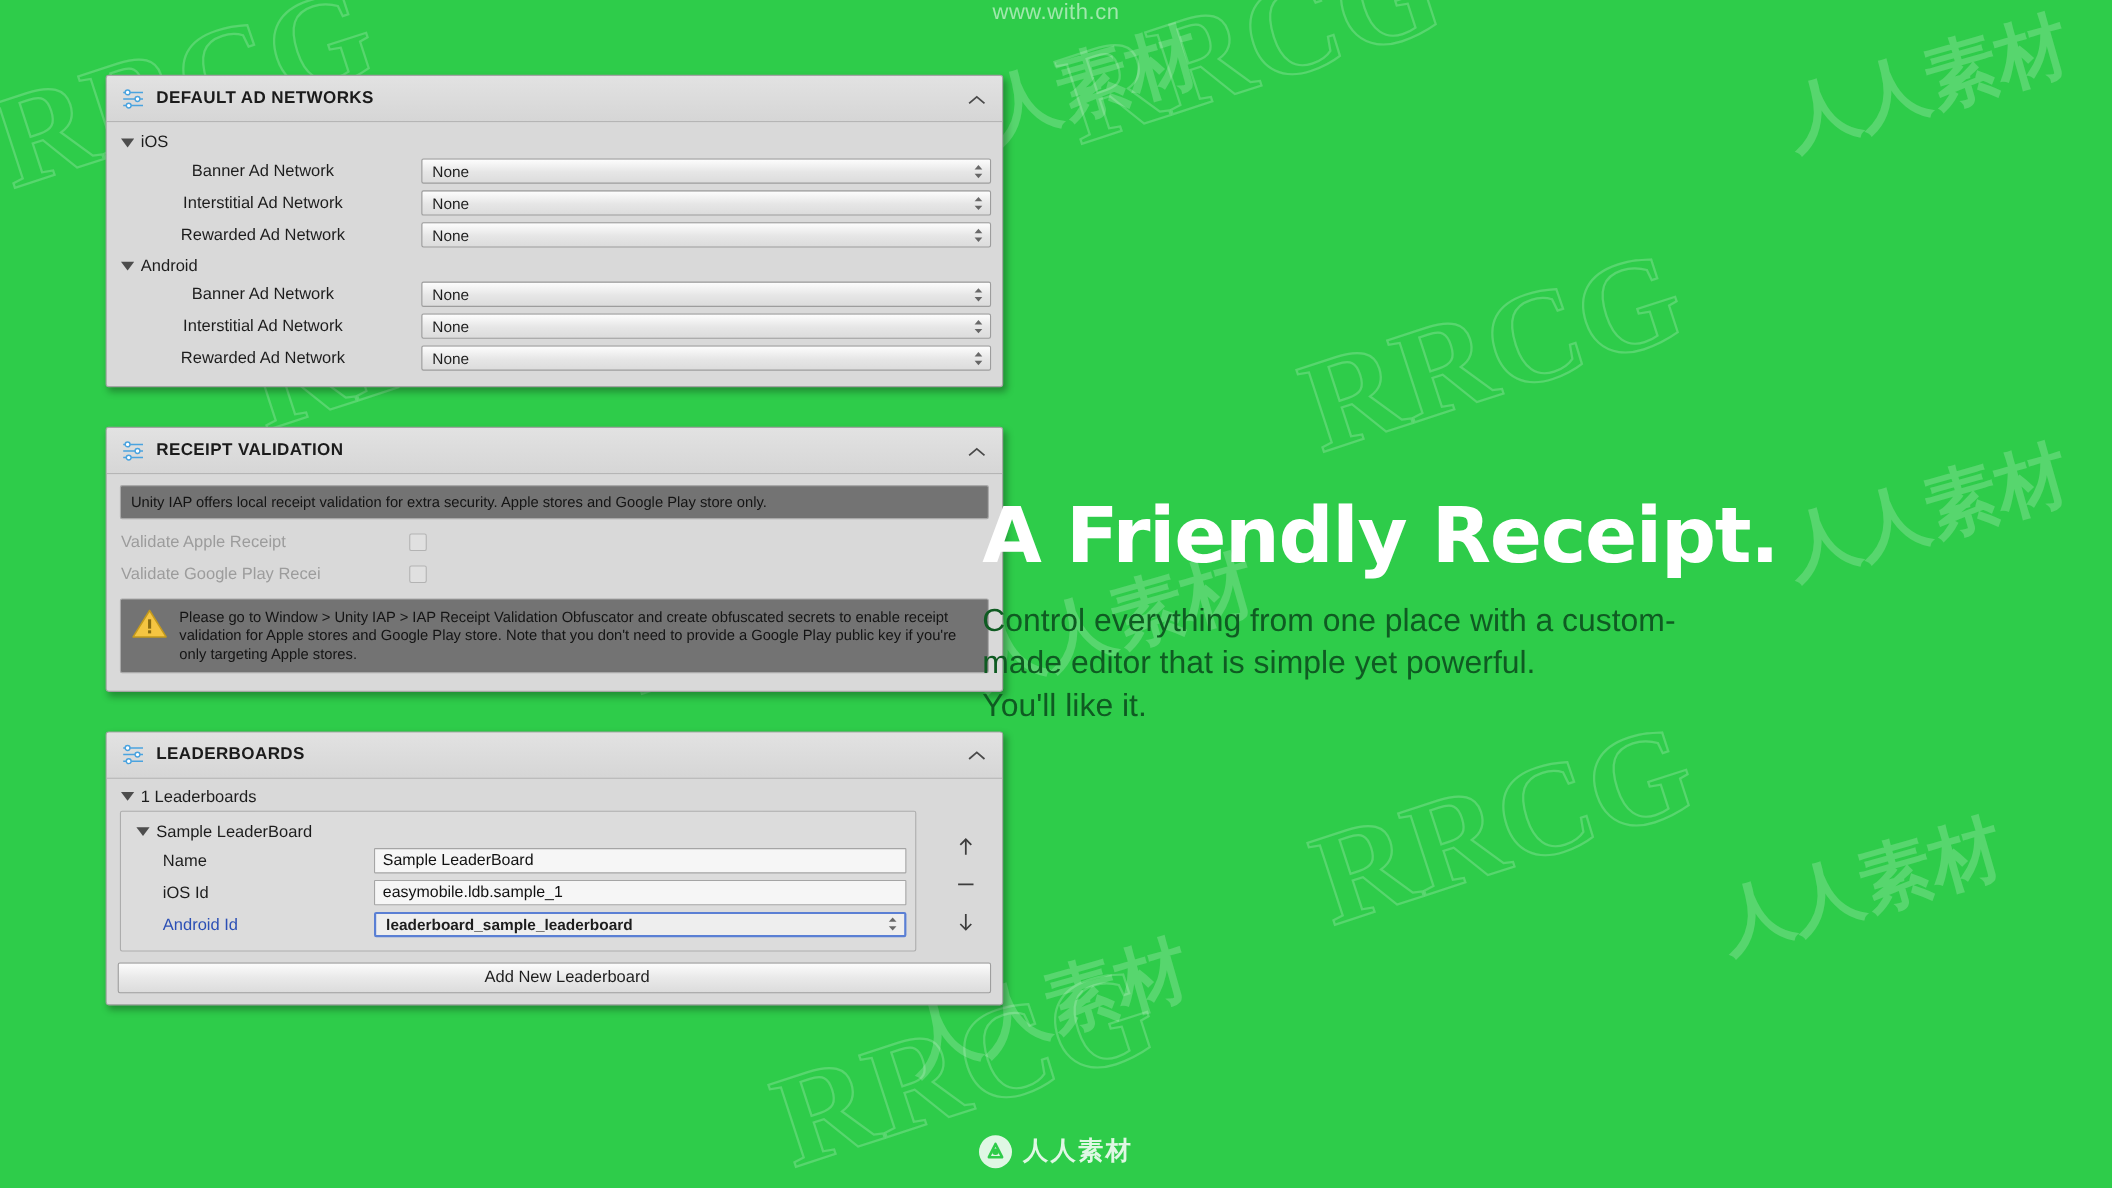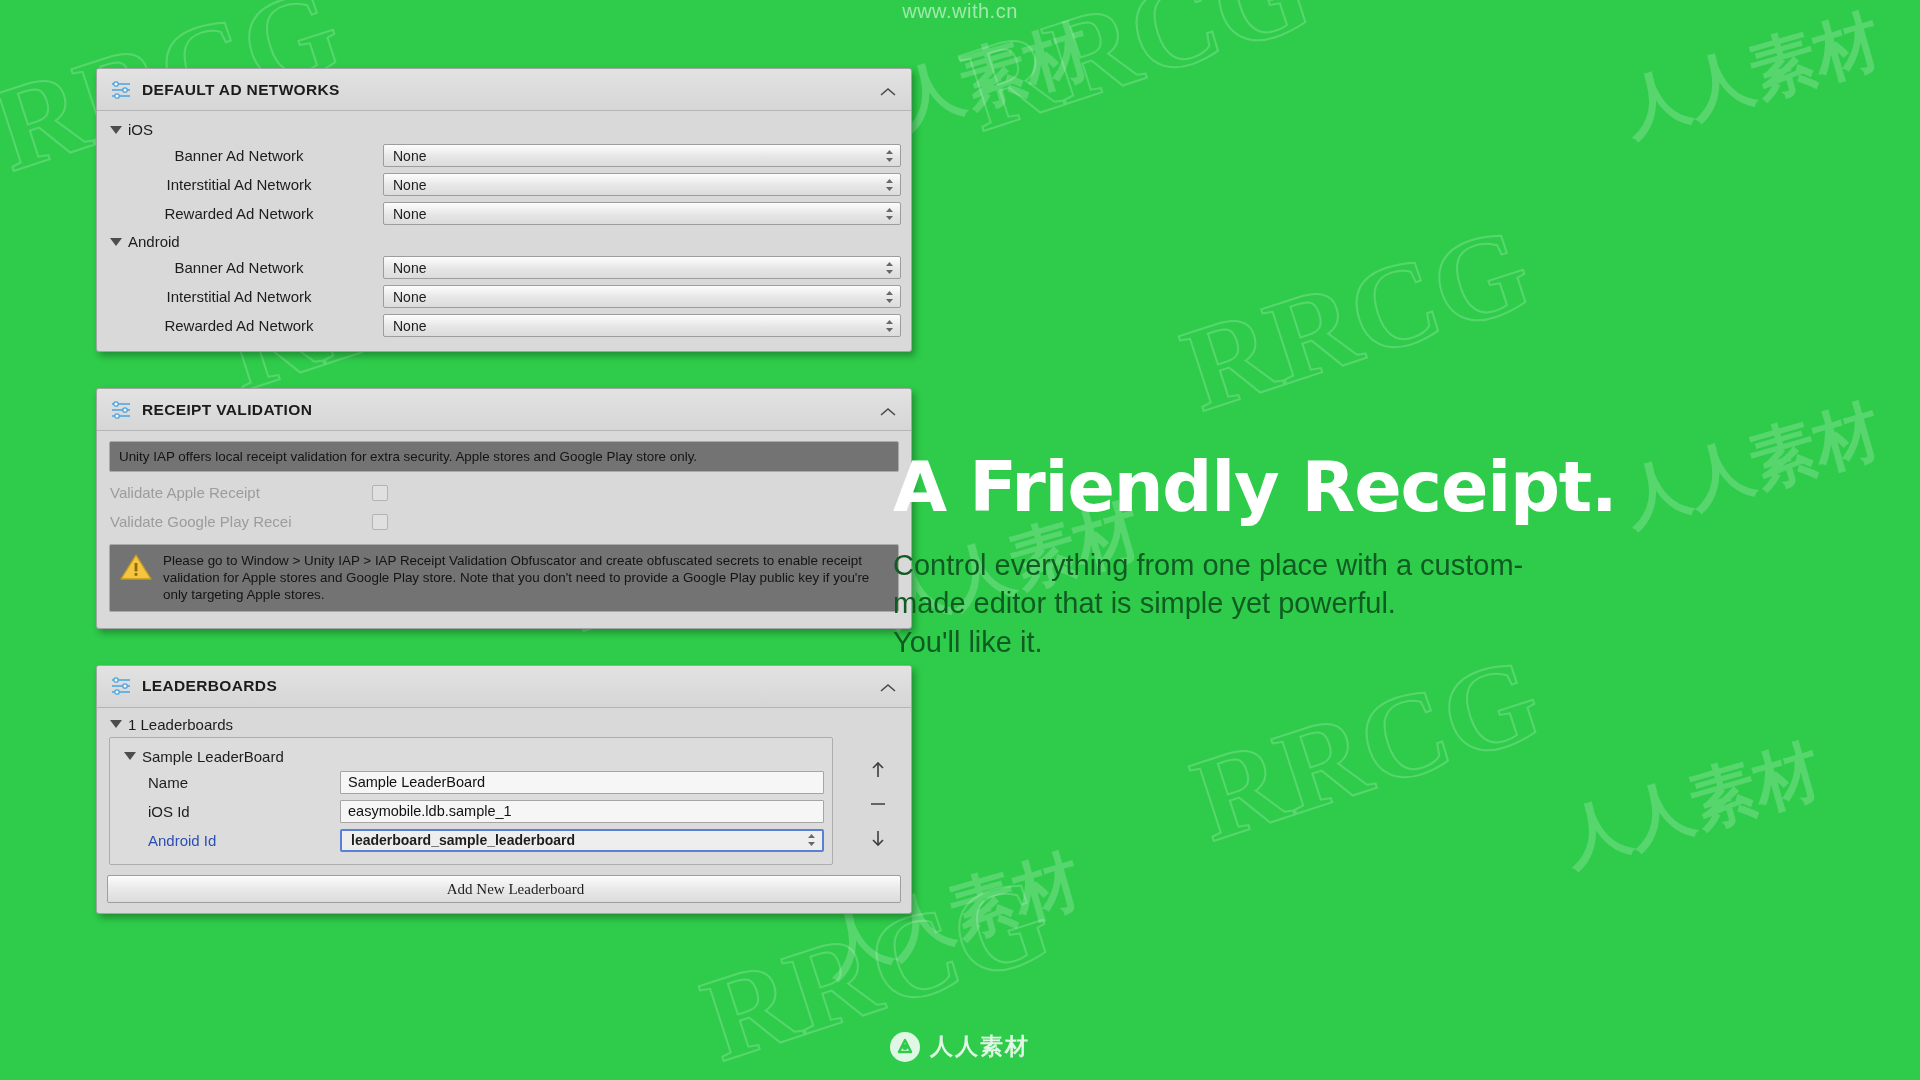--- a/index.html
+++ b/index.html
@@ -255,21 +255,21 @@
   .btn-wide {
     display: block;
     width: 100%;
     height: 28px;
     margin-top: 10px;
     background: linear-gradient(to bottom, #fcfcfc 0%, #e9e9e9 50%, #dcdcdc 100%);
     border: 1px solid #9e9e9e;
     border-radius: 2px;
     font-size: 15px;
     color: #1d1d1d;
-    font-family: Liberation Serif, serif;
+    font-family: Liberation Sans, sans-serif;
     text-align: center;
     line-height: 26px;
     padding-left: 23px;
   }
 
   
   .promo {
     position: absolute;
     left: 893px;
     top: 452px;

